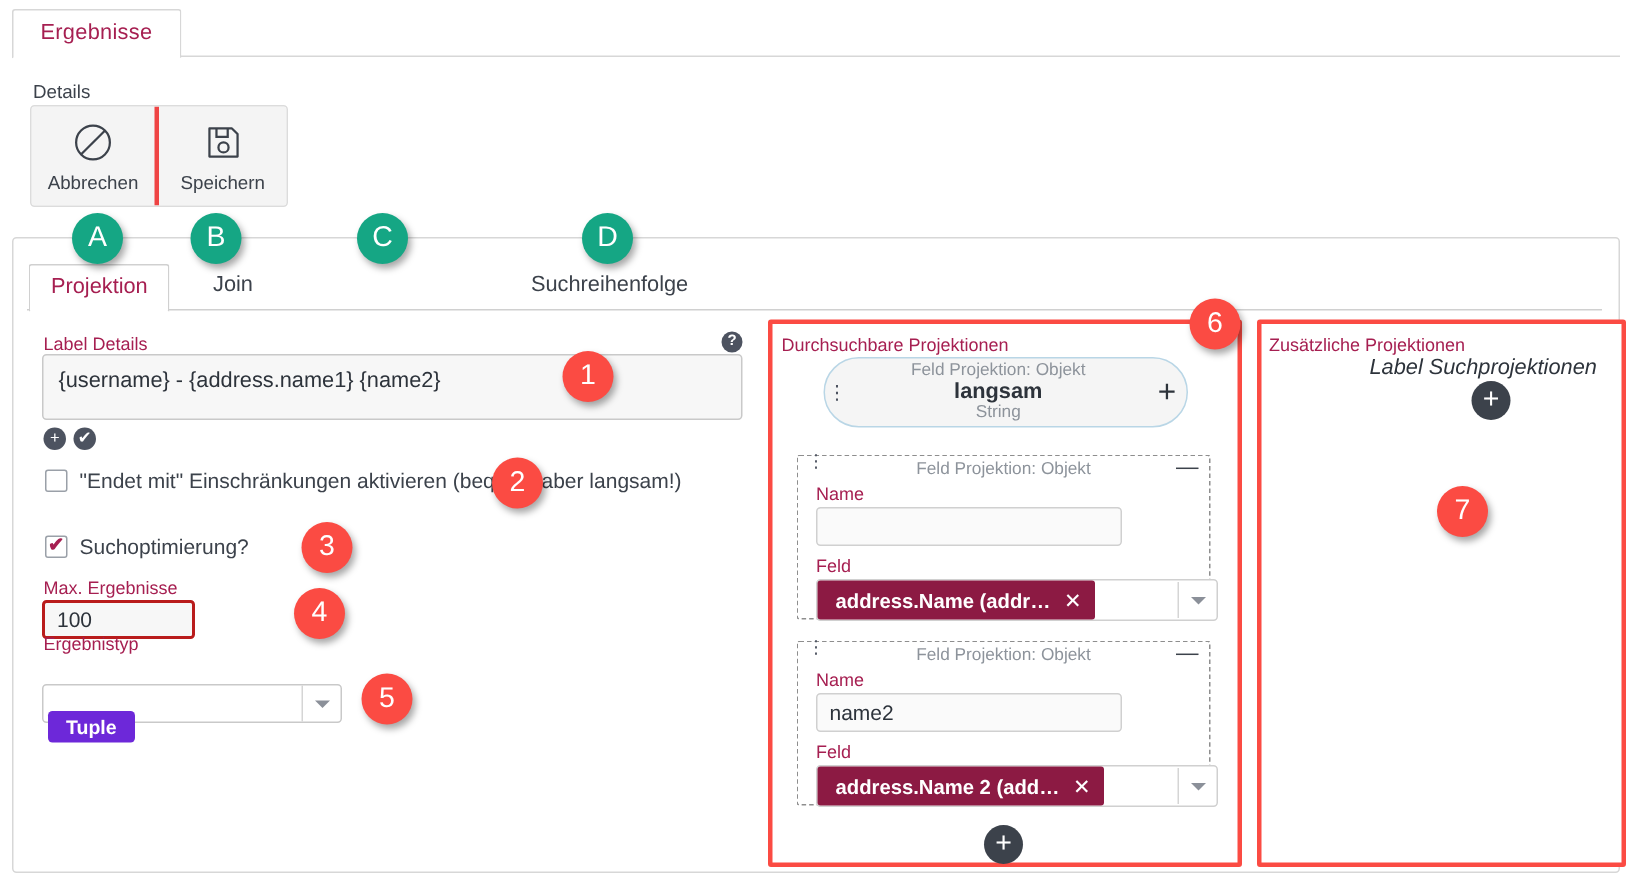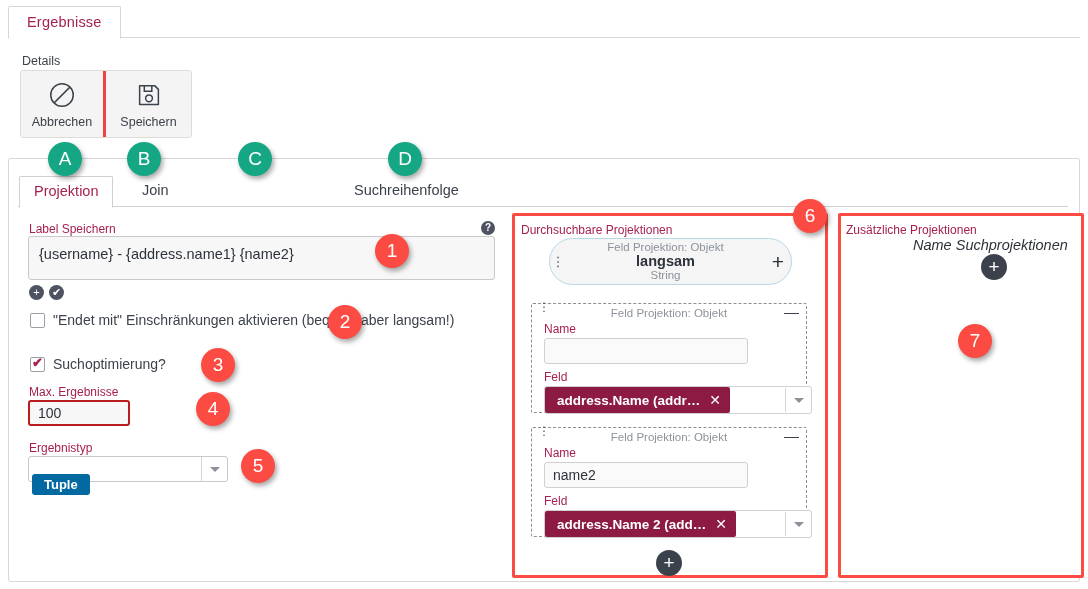--- a/index.html
+++ b/index.html
@@ -118,21 +118,21 @@
     font-family: "Liberation Sans", sans-serif;
   }
   .select-wrap {
     position: absolute; left: 28px; top: 456px;
     width: 200px; height: 26px;
     border: 1px solid #c9c9c9; border-radius: 3px;
     background: #fff; display: flex; align-items: center;
     cursor: pointer;
   }
   .chiptag {
-    background: #0369a1; color: #fff;
+    background: #6d28d9; color: #fff;
     font-size: 13px; font-weight: bold;
     padding: 3px 12px; border-radius: 3px; margin-left: 3px; margin-top: 31px;
   }
   .sel-arrow {
     margin-left: auto; width: 26px; height: 24px;
     border-left: 1px solid #d5d5d5;
     display: flex; align-items: center; justify-content: center;
   }
   .caret { width: 0; height: 0; border-left: 5px solid transparent;
            border-right: 5px solid transparent; border-top: 5px solid #8b9099; }
@@ -249,36 +249,36 @@
     </div>
   </div>
 
   <div class="main-panel"></div>
 
   <div class="tabbar"></div>
   <div class="tab active" style="left:19px;top:176px;">Projektion</div>
   <div class="tab" style="left:128px;top:176px;">Join</div>
   <div class="tab" style="left:340px;top:176px;">Suchreihenfolge</div>
 
-  <div class="fld-label" style="left:29px;top:222px;">Label Speichern</div>
+  <div class="fld-label" style="left:29px;top:222px;">Label Details</div>
   <div class="help-ico">?</div>
   <textarea class="expr-box" value="{username} - {address.name1} {name2}" style="">{username} - {address.name1} {name2}</textarea>
   <div class="mini-ico" style="left:29px;top:285px;">+</div>
   <div class="mini-ico" style="left:49px;top:285px;">✔</div>
 
   <div class="chk" style="left:30px;top:313px;"></div>
   <div class="chk-text" style="left:53px;top:312px;">"Endet mit" Einschränkungen aktivieren (bequem aber langsam!)</div>
 
   <div class="chk checked" style="left:30px;top:357px;"></div>
   <div class="chk-text" style="left:53px;top:356px;">Suchoptimierung?</div>
 
   <div class="fld-label" style="left:29px;top:385px;">Max. Ergebnisse</div>
   <input class="num-input" value="100" style="">
 
-  <div class="fld-label" style="left:29px;top:441px;">Ergebnistyp</div>
+  <div class="fld-label" style="left:29px;top:422px;">Ergebnistyp</div>
   <div class="select-wrap">
     <span class="chiptag">Tuple</span>
     <span class="sel-arrow">
         <i class="caret"></i>
       </span>
   </div>
 
   <div class="redpanel" id="panel6"></div>
   <div class="panel-title" style="left:521px;top:223px;">Durchsuchbare Projektionen</div>
 
@@ -329,21 +329,21 @@
       <span class="sel-arrow">
           <i class="caret"></i>
         </span>
     </div>
   </div>
 
   <div class="bigplus" style="left:656px;top:550px;">+</div>
 
   <div class="redpanel" id="panel7"></div>
   <div class="panel-title" style="left:846px;top:223px;">Zusätzliche Projektionen</div>
-  <div class="none-txt" style="left:913px;top:237px;">Name Suchprojektionen</div>
+  <div class="none-txt" style="left:913px;top:237px;">Label Suchprojektionen</div>
   <div class="bigplus" style="left:981px;top:254px;">+</div>
 
   <div class="marker green" style="left:48px;top:142px;">A</div>
   <div class="marker green" style="left:127px;top:142px;">B</div>
   <div class="marker green" style="left:238px;top:142px;">C</div>
   <div class="marker green" style="left:388px;top:142px;">D</div>
 
   <div class="marker red" style="left:375px;top:234px;">1</div>
   <div class="marker red" style="left:328px;top:305px;">2</div>
   <div class="marker red" style="left:201px;top:348px;">3</div>

